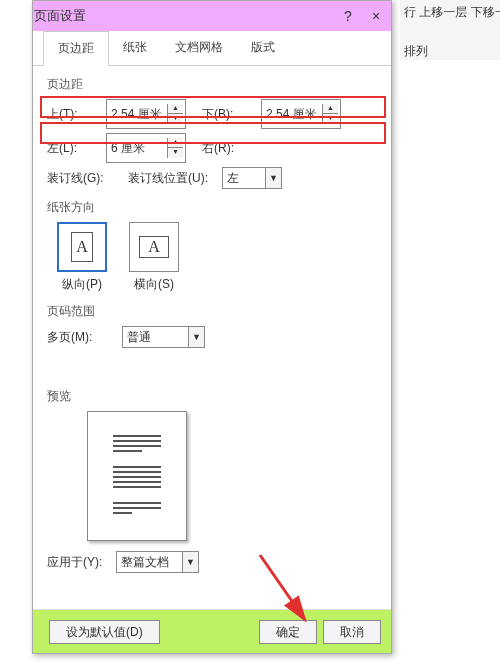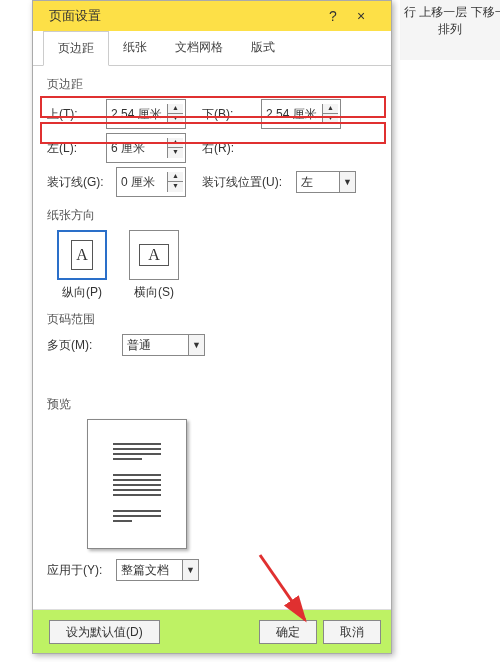--- a/index.html
+++ b/index.html
@@ -1,20 +1,20 @@
 <!DOCTYPE html>
 <html><head>
 <meta charset="utf-8">
 <style>
 *{box-sizing:border-box;margin:0;padding:0;font-family:"Microsoft YaHei","Segoe UI",sans-serif;font-size:12px;color:#333}
 body{background:#fff;width:500px;height:662px;position:relative;overflow:hidden}
 .ribbon-bg{position:absolute;top:0;right:0;width:100px;height:60px;background:#f5f5f5;padding:4px;font-size:11px;color:#666}
 .ribbon-bg .rbt{white-space:nowrap}
 .dialog{position:absolute;left:32px;top:0;width:360px;height:654px;background:#f0f0f0;border:1px solid #aaa;box-shadow:2px 2px 6px rgba(0,0,0,.3);display:flex;flex-direction:column}
-.titlebar{height:30px;display:flex;align-items:center;padding:0 16px;background:#fde047}
+.titlebar{height:30px;display:flex;align-items:center;padding:0 1px;background:#f0abfc}
 .titlebar .title{flex:1;font-size:13px}
 .titlebar .ctl{width:28px;height:24px;text-align:center;line-height:24px;font-size:14px;cursor:pointer}
 .tabs{display:flex;background:#fff;border-bottom:1px solid #ccc;padding-left:10px}
 .tab{padding:8px 14px;cursor:pointer;color:#444}
 .tab.active{border:1px solid #ccc;border-bottom:1px solid #fff;margin-bottom:-1px;background:#fff}
 .body{flex:1;background:#fff;padding:10px 14px;overflow:hidden}
 .sect{margin-bottom:10px}
 .sect-title{color:#555;margin-bottom:6px}
 .row{display:flex;align-items:center;margin:4px 0;gap:4px}
 .row .lbl{width:55px;text-align:left}
@@ -38,21 +38,21 @@
 .preview .gap{height:8px}
 .footer{height:44px;display:flex;align-items:center;padding:0 10px;background:#bef264;border-top:1px solid #ddd}
 .btn{height:24px;padding:0 16px;border:1px solid #888;background:#f4f4f4;cursor:pointer;margin-left:6px;line-height:22px}
 .arrow{position:absolute;pointer-events:none}
 </style>
 </head>
 <body>
 
 <div class="ribbon-bg">
   <div class="rbt">行 上移一层 下移一层</div>
-  <div class="rbt" style="text-align:center">排列</div>
+  <div class="rbt" style="margin-top:22px;">排列</div>
 </div>
 
 <div class="dialog">
   <div class="titlebar">
     <div class="title">页面设置</div>
     <div class="ctl">?</div>
     <div class="ctl">×</div>
   </div>
 
   <div class="tabs">
@@ -94,27 +94,20 @@
               <div>▲</div>
               <div>▼</div>
             </div>
           </div>
         <div style="width:8px"></div>
         <div class="lbl">右(R):</div>
       </div>
 
       <div class="row">
         <div class="lbl" style="width:65px">装订线(G):</div>
-        <div class="spin" style="width:70px">
-            <input style="width: 50px;" value="0 厘米">
-            <div class="spbtns">
-              <div>▲</div>
-              <div>▼</div>
-            </div>
-          </div>
         <div style="width:8px"></div>
         <div class="lbl2" style="width:90px">装订线位置(U):</div>
         <div class="sel" style="width:60px">
             <span>左</span>
             <div class="dd">▼</div>
           </div>
       </div>
     </div>
 
     <div class="sect">

